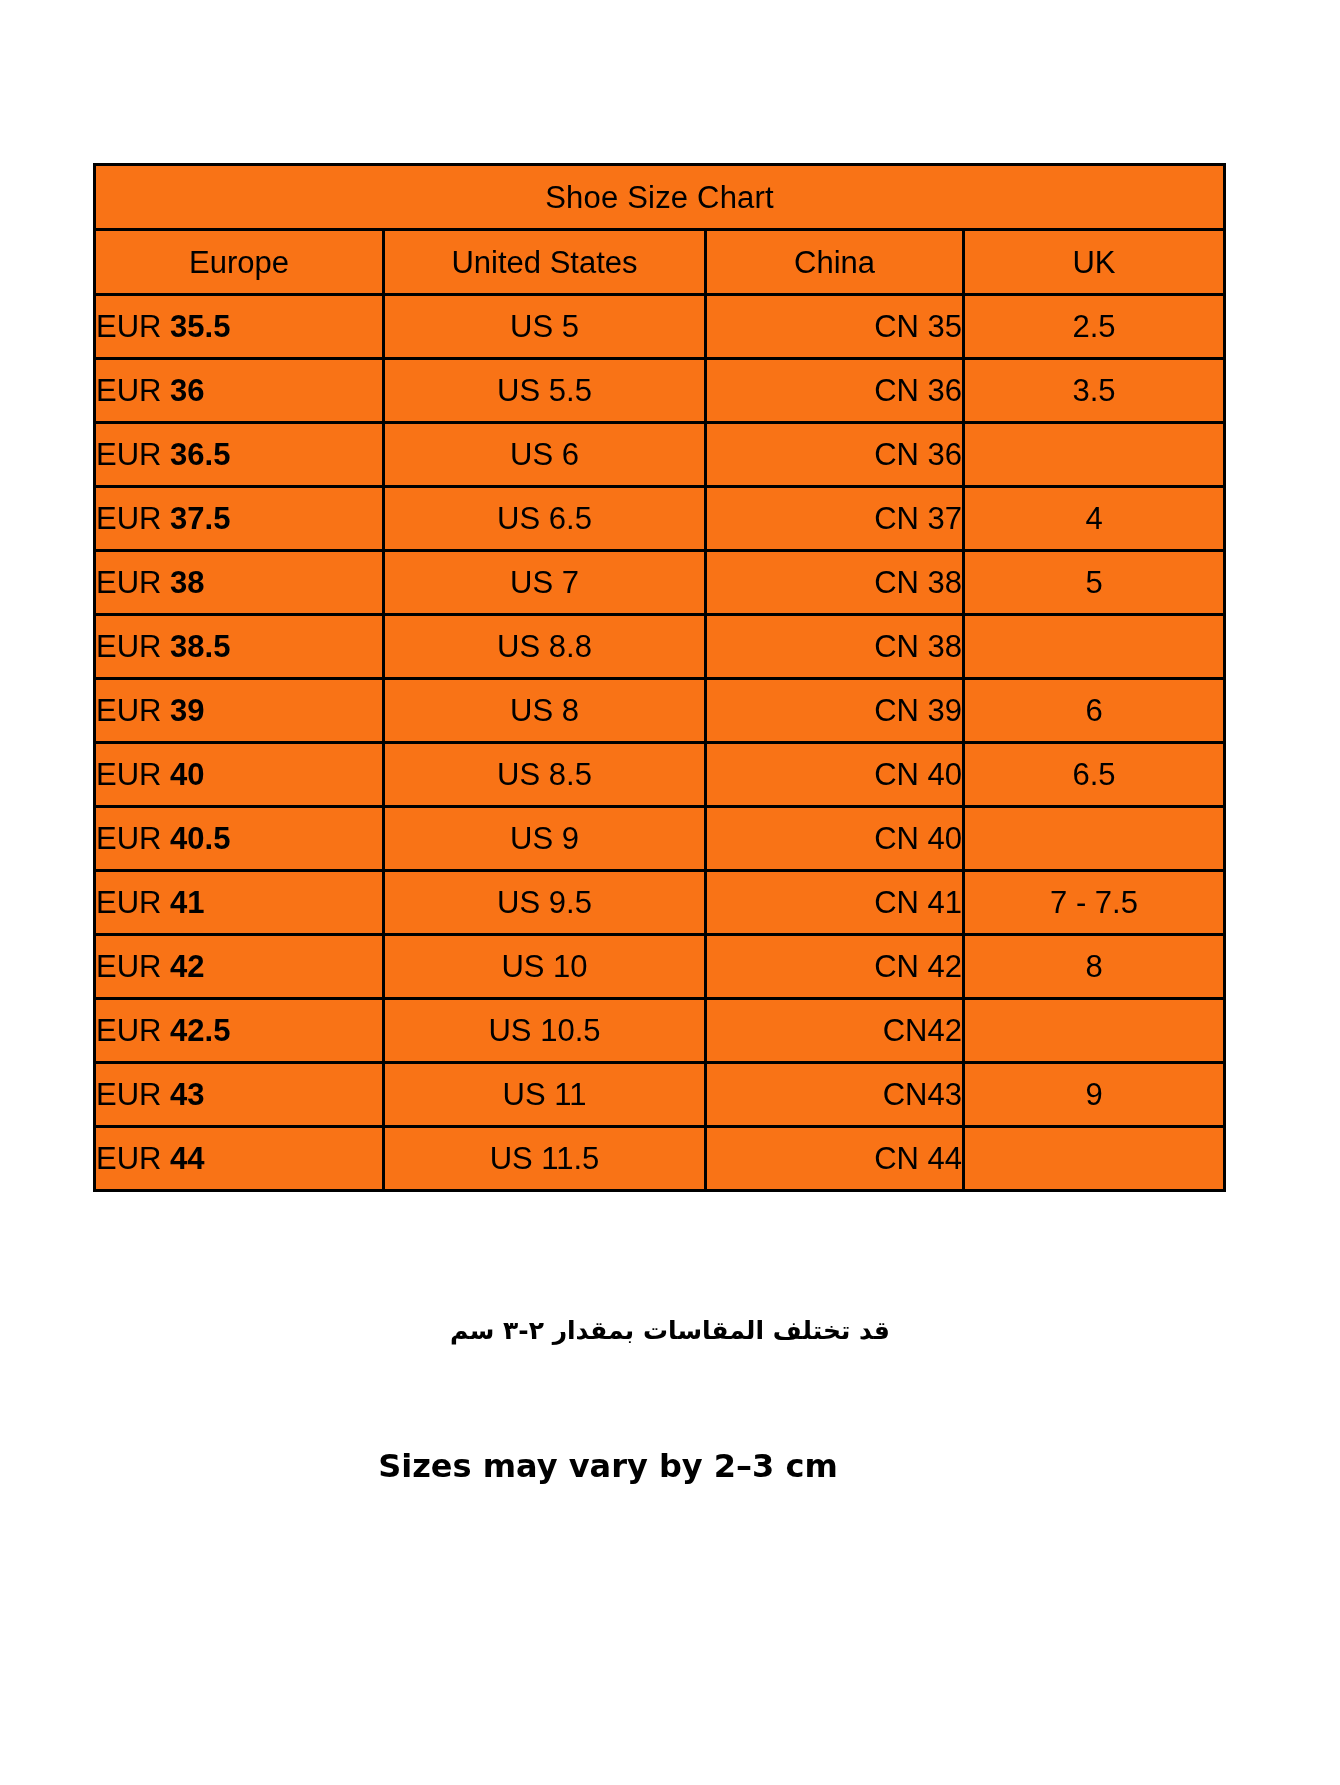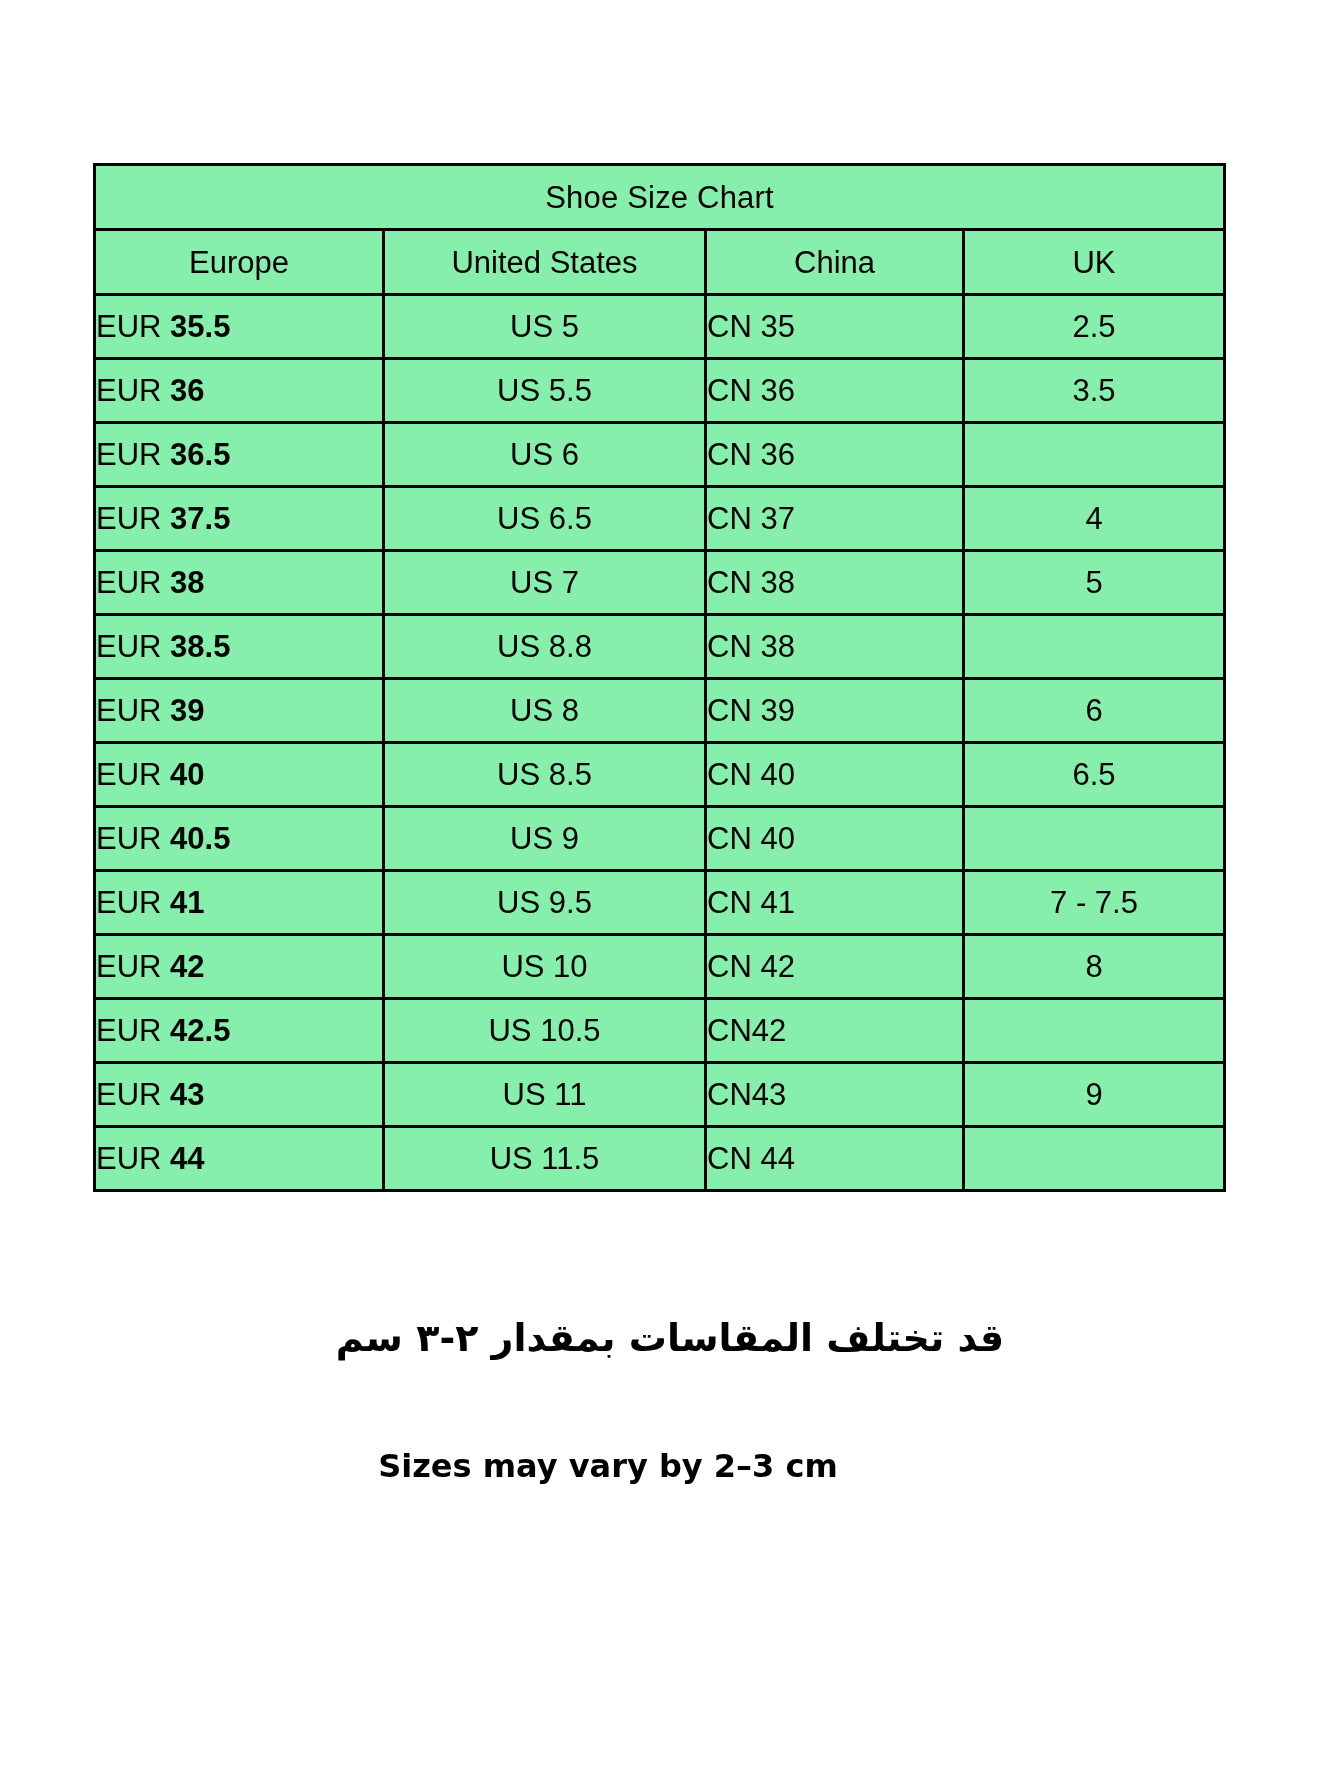--- a/index.html
+++ b/index.html
@@ -28,21 +28,21 @@
     position: absolute;
     left: 93px;
     top: 163px;
     width: 1130px;
   }
 
   table.size-chart {
     border-collapse: collapse;
     table-layout: fixed;
     width: 1130px;
-    background: #86efac;
+    background: #f97316;
   }
 
   table.size-chart td,
   table.size-chart th {
     border: 3px solid #000;
     padding: 0;
     font-size: 31px;
     line-height: 1.0;
     font-weight: normal;
     vertical-align: middle;
@@ -71,40 +71,40 @@
   }
   td.col-eur {
     text-align: left;
     padding-left: 18px;
   }
   td.col-us {
     text-align: center;
     padding-left: 18px;
   }
   td.col-cn {
-    text-align: left;
+    text-align: right;
   }
   td.col-uk {
     text-align: center;
   }
   .bold-num { font-weight: bold; }
 
   col.c-eur { width: 289px; }
   col.c-us  { width: 322px; }
   col.c-cn  { width: 258px; }
   col.c-uk  { width: 261px; }
 
   .note-ar {
     position: absolute;
     left: 0;
     top: 1316px;
     width: 1340px;
     text-align: center;
     direction: rtl;
-    font-size: 38px;
+    font-size: 25px;
     font-weight: bold;
     font-family: "DejaVu Sans", sans-serif;
   }
 
   .note-en {
     position: absolute;
     left: 0;
     top: 1447px;
     width: 1216px;
     text-align: center;

